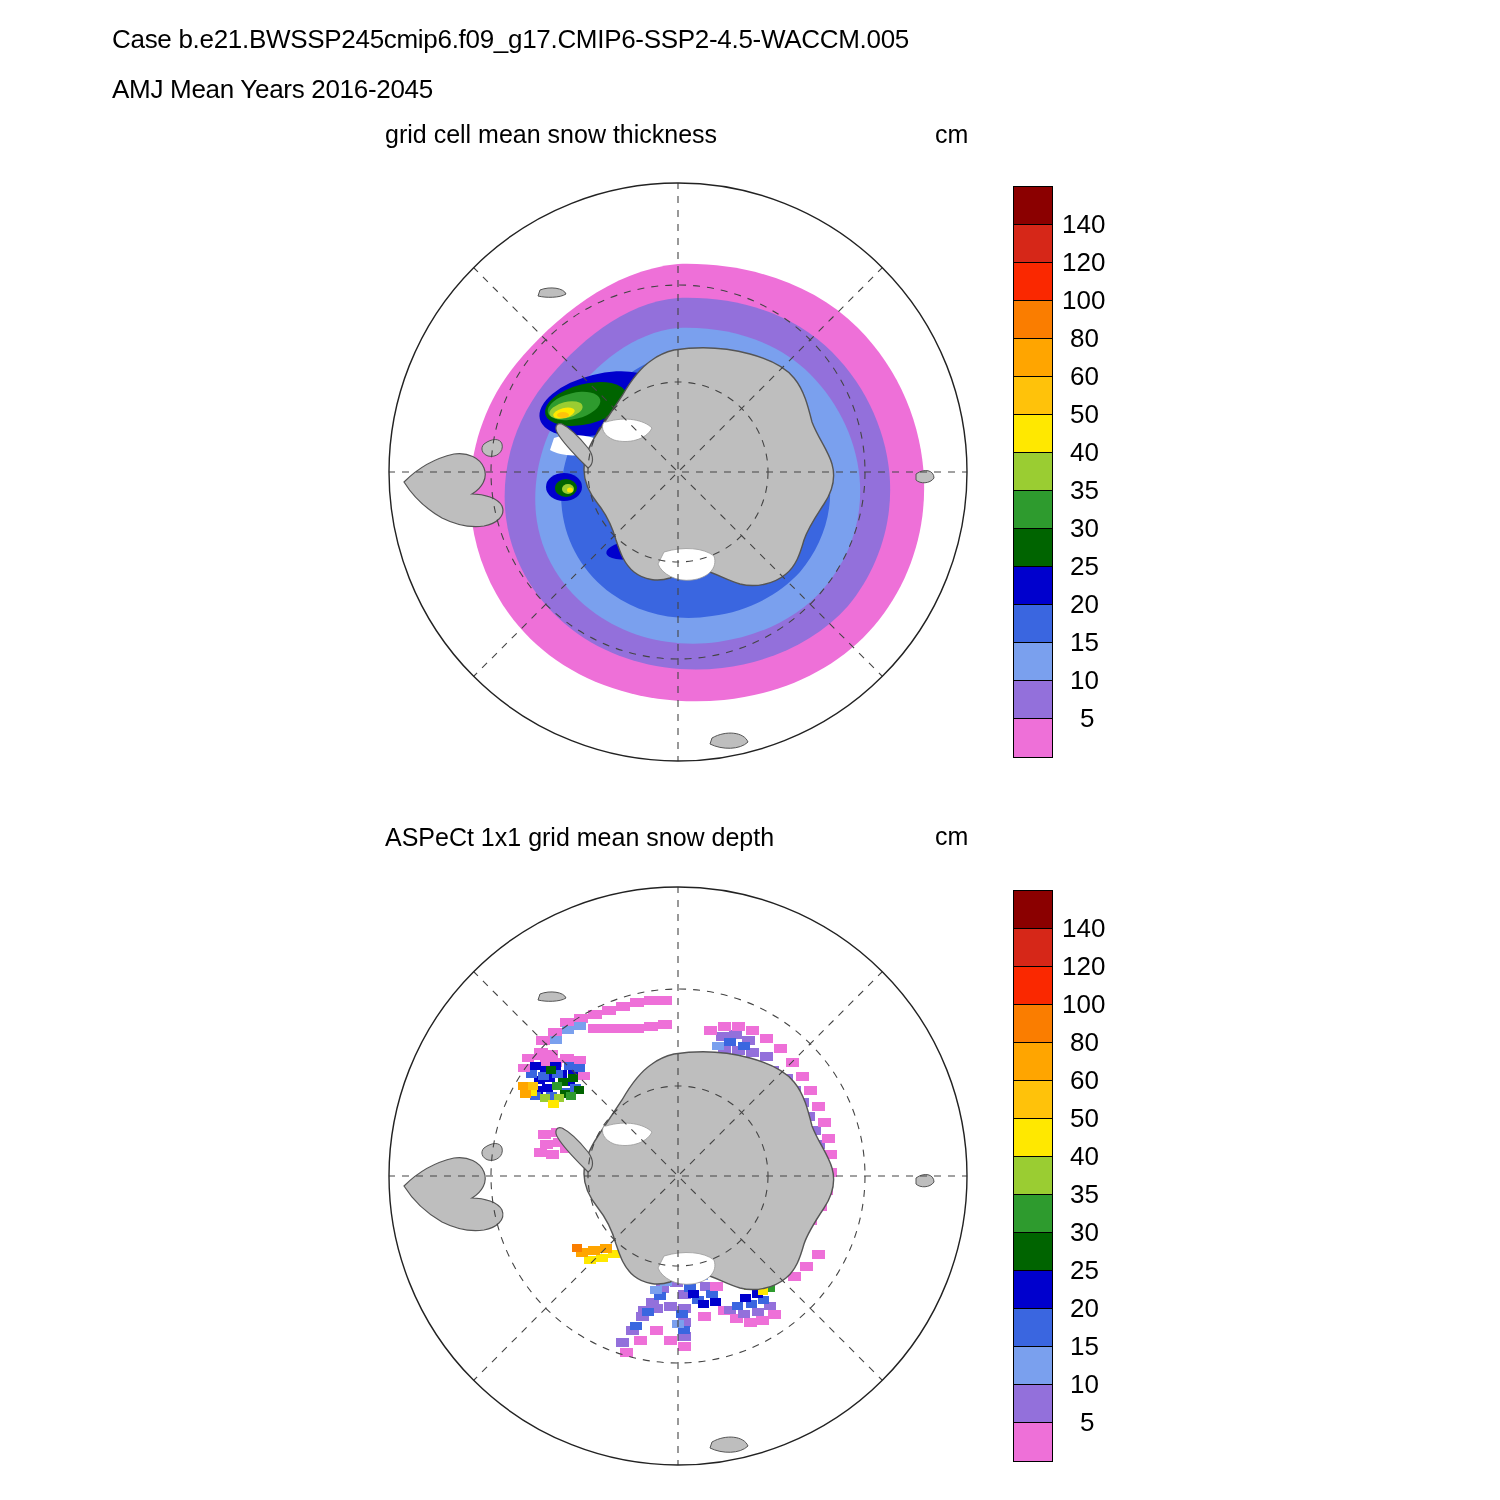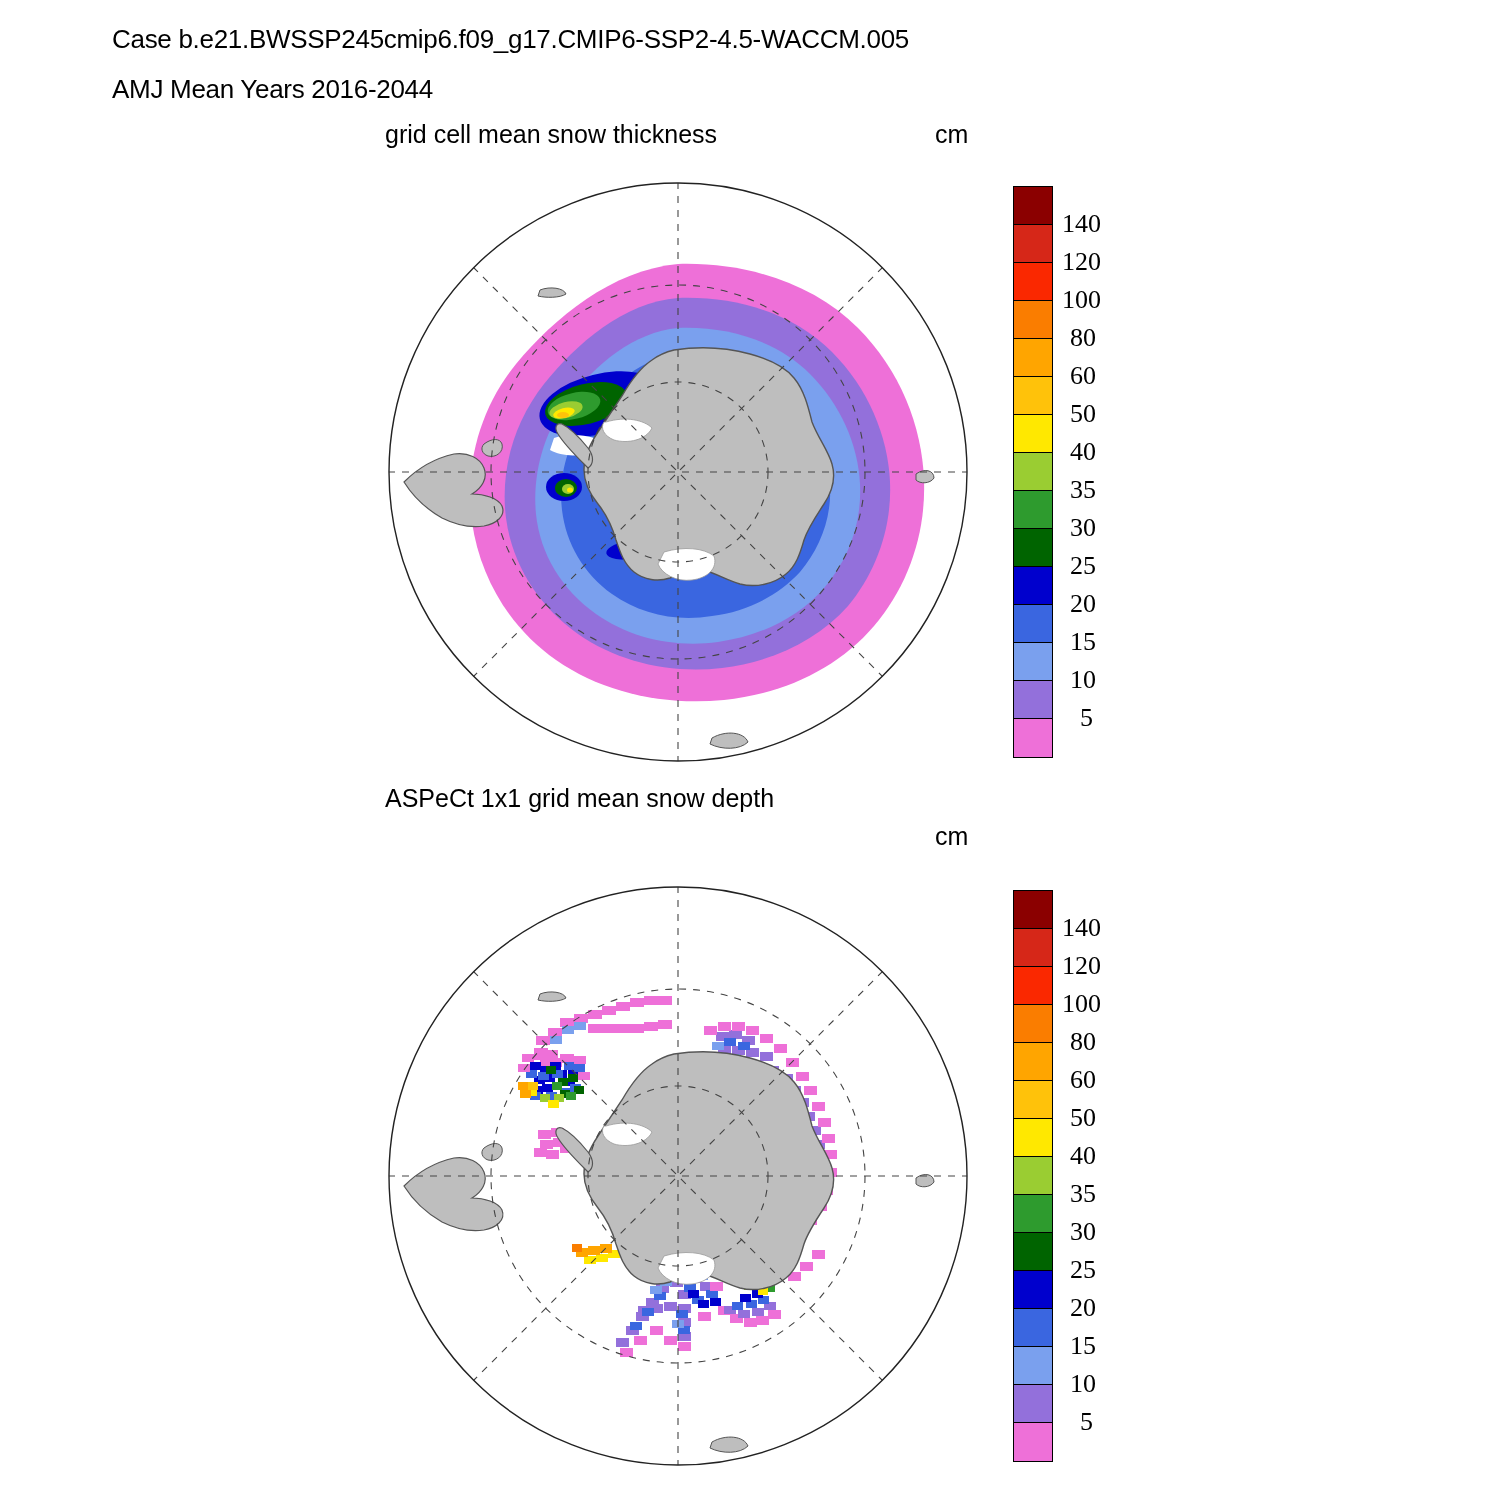--- a/index.html
+++ b/index.html
@@ -15,30 +15,30 @@
   .cb-units{position:absolute;font-size:25px;white-space:nowrap;}
 
   
   .map-wrap{position:absolute;}
   .map-svg{display:block;}
 
   
   .colorbar{position:absolute;width:38px;border:1px solid #000;box-sizing:content-box;}
   .cb-band{width:38px;box-sizing:border-box;border-bottom:1px solid #000;}
   .cb-band:last-child{border-bottom:none;}
-  .cb-labels{position:absolute;width:90px;font-family:Liberation Serif, serif;}
+  .cb-labels{position:absolute;width:90px;}
   .cb-label{position:absolute;font-size:26px;text-align:left;white-space:nowrap;
             transform:translateY(-50%);}
 </style>
 </head>
 <body>
 
 <div class="title-block">
   <div class="title-line">Case b.e21.BWSSP245cmip6.f09_g17.CMIP6-SSP2-4.5-WACCM.005</div>
-  <div class="title-line">AMJ Mean   Years 2016-2044</div>
+  <div class="title-line">AMJ Mean   Years 2016-2045</div>
 </div>
 
 <div class="panel">
   <div class="panel-title" style="left:385px;top:120px;">grid cell mean snow thickness</div>
   <div class="cb-units" style="left:935px;top:120px;">cm</div>
 
   <div class="map-wrap" style="left:388px;top:182px;">
     <svg class="map-svg" width="580" height="580" viewBox="0 0 580 580">
       <defs>
         <clipPath id="limbClip1">
@@ -163,21 +163,21 @@
       <div class="cb-label" style="top: 342px; left: 8px;">30</div>
       <div class="cb-label" style="top: 380px; left: 8px;">25</div>
       <div class="cb-label" style="top: 418px; left: 8px;">20</div>
       <div class="cb-label" style="top: 456px; left: 8px;">15</div>
       <div class="cb-label" style="top: 494px; left: 8px;">10</div>
       <div class="cb-label" style="top: 532px; left: 18px;">5</div>
     </div>
 </div>
 
 <div class="panel">
-  <div class="panel-title" style="left:385px;top:784px;">ASPeCt 1x1 grid mean snow depth</div>
+  <div class="panel-title" style="left:385px;top:823px;">ASPeCt 1x1 grid mean snow depth</div>
   <div class="cb-units" style="left:935px;top:822px;">cm</div>
 
   <div class="map-wrap" style="left:388px;top:886px;">
     <svg class="map-svg" width="580" height="580" viewBox="0 0 580 580">
       <defs>
         <clipPath id="limbClip2">
             <circle cx="290" cy="290" r="289"></circle>
           </clipPath>
       </defs>
       <circle cx="290" cy="290" r="289" fill="#ffffff" stroke="none"></circle>

